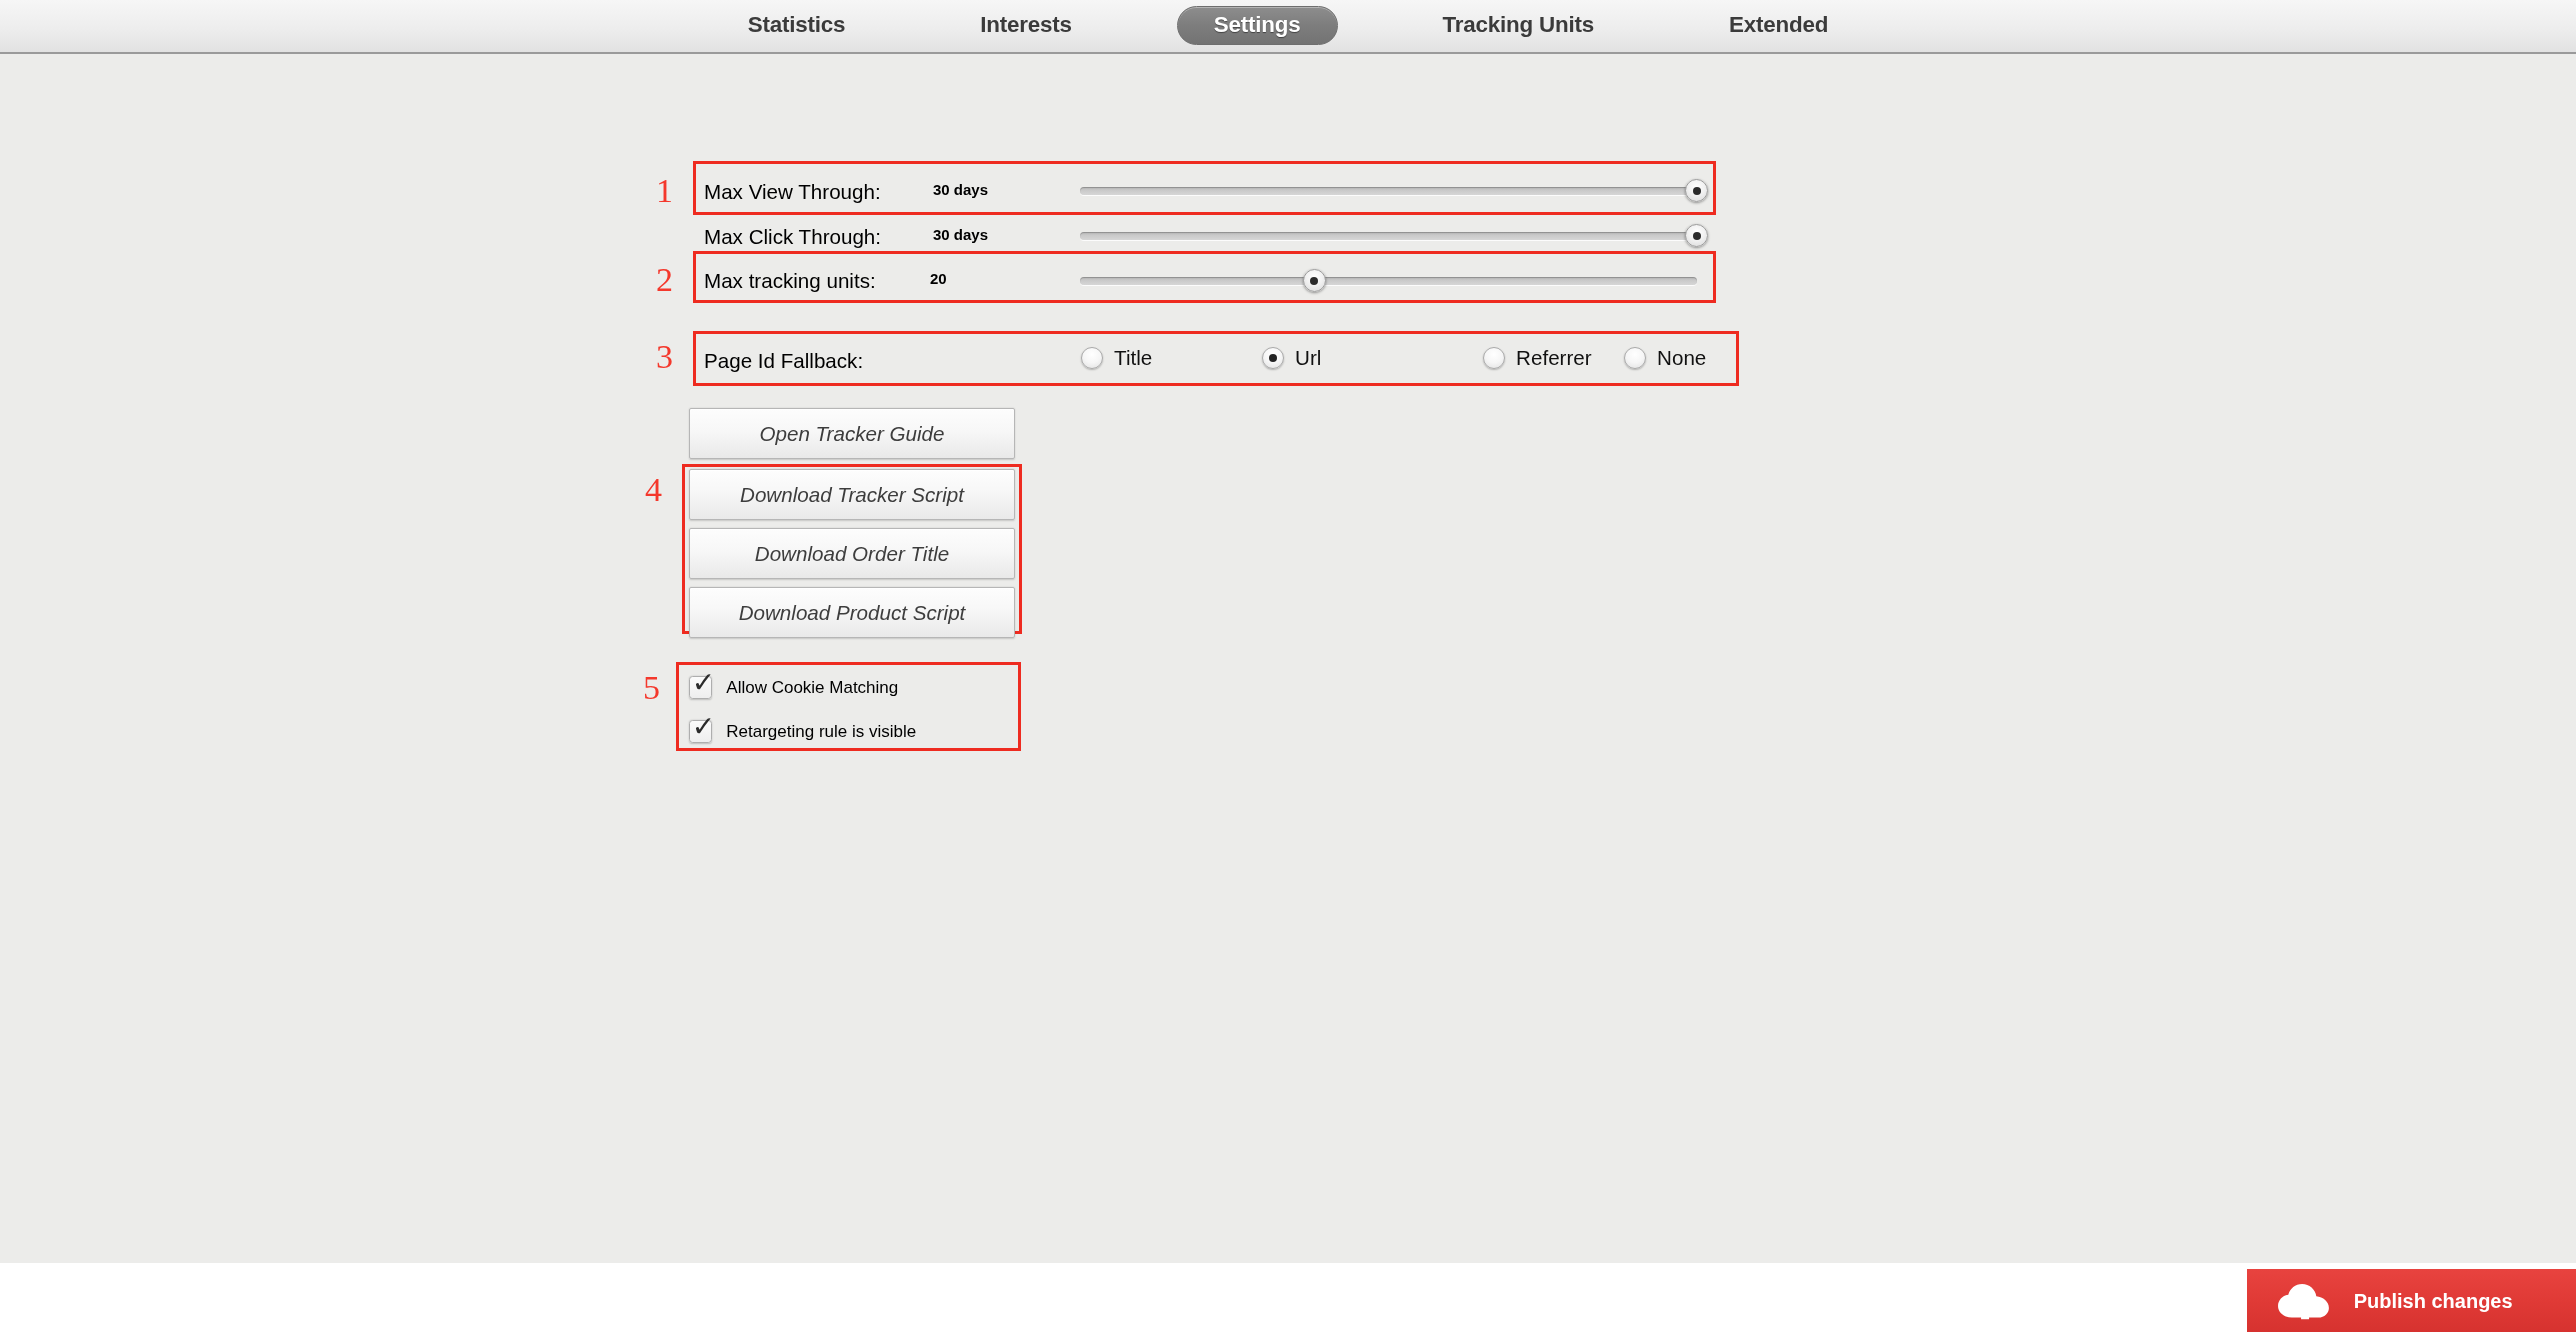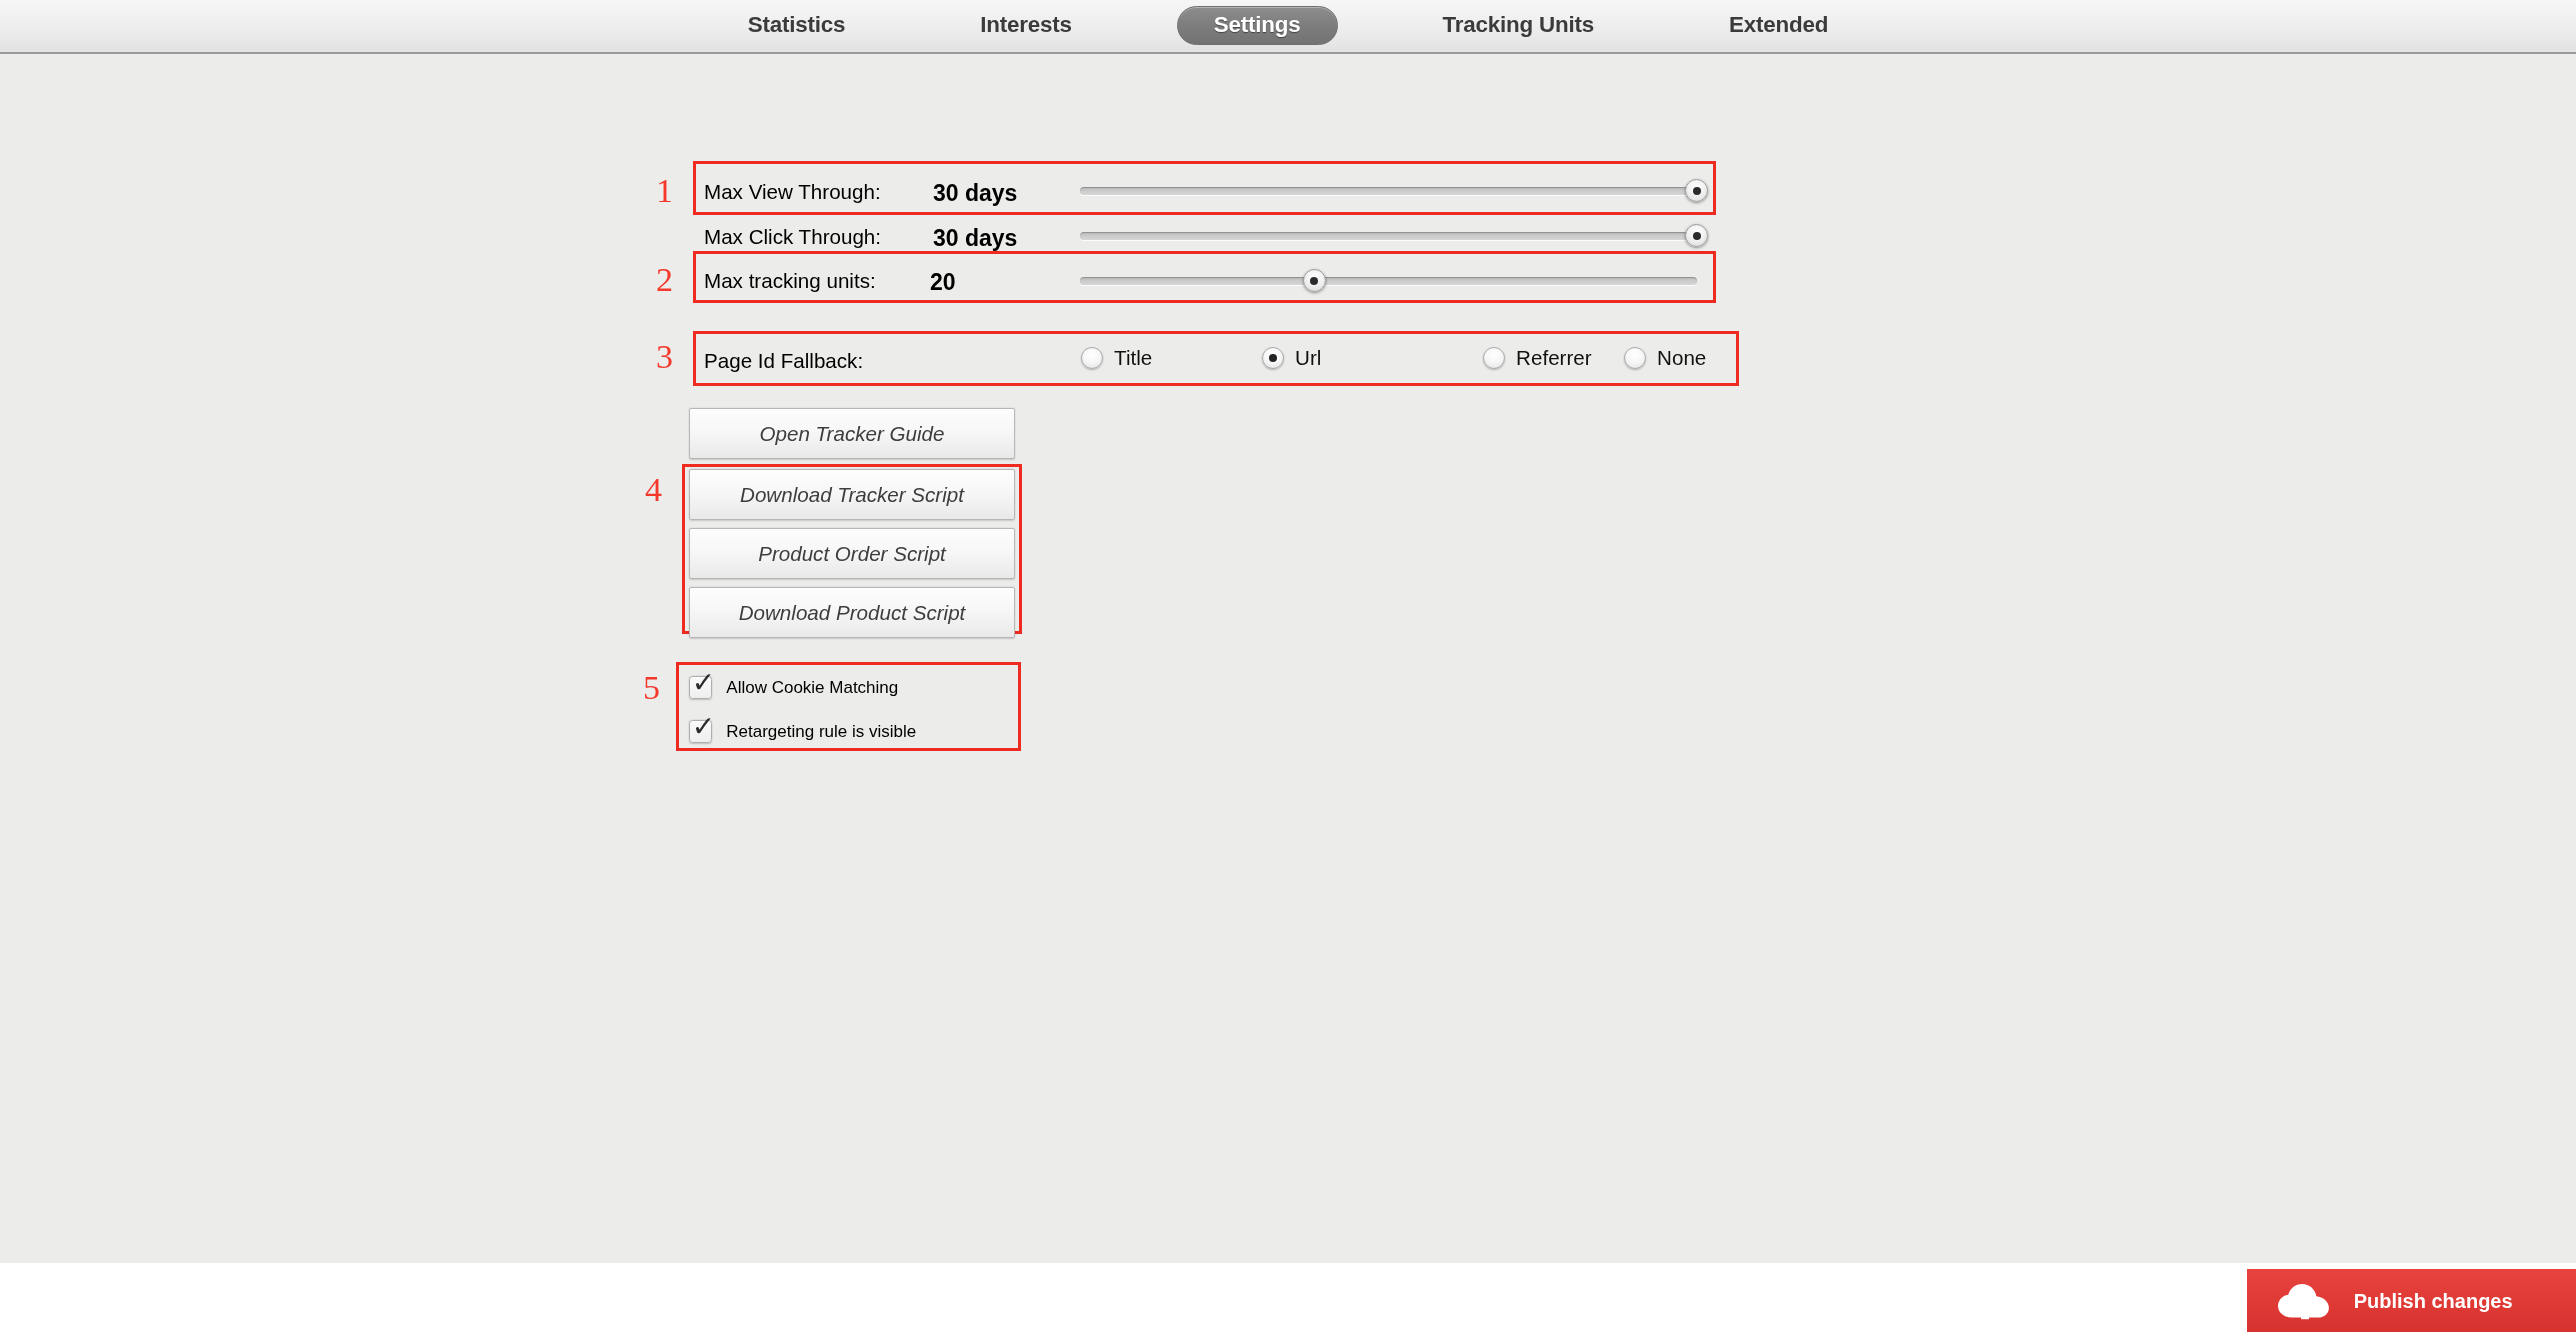--- a/index.html
+++ b/index.html
@@ -98,21 +98,21 @@
   .row-label {
     position: absolute;
     font-size: 20.6px;
     font-weight: normal;
     color: #000000;
     line-height: 1;
     white-space: nowrap;
   }
   .row-value {
     position: absolute;
-    font-size: 23px;
+    font-size: 15px;
     font-weight: bold;
     color: #000000;
     line-height: 1;
     white-space: nowrap;
   }
 
   
   .slider {
     position: absolute;
     height: 23px;
@@ -335,21 +335,21 @@
       <span class="radio-label">None</span>
     </div>
 
     <div class="btn" style="left:689px; top:354px; width:326px;">Open Tracker Guide</div>
 
     <div class="anno-num" style="left:626px; top:419px;">4</div>
 
     <div class="anno-box" style="left:682px; top:410px; width:340px; height:170px;"></div>
 
     <div class="btn" style="left:689px; top:415px; width:326px;">Download Tracker Script</div>
-    <div class="btn" style="left:689px; top:474px; width:326px;">Product Order Script</div>
+    <div class="btn" style="left:689px; top:474px; width:326px;">Download Order Title</div>
     <div class="btn" style="left:689px; top:533px; width:326px;">Download Product Script</div>
 
     <div class="anno-num" style="left:624px; top:617px;">5</div>
 
     <div class="anno-box" style="left:676px; top:608px; width:345px; height:89px;"></div>
 
     <div class="check-item" style="left:689px; top:622px;">
       <span class="check-box">
           <span class="tick">✓</span>
         </span>

